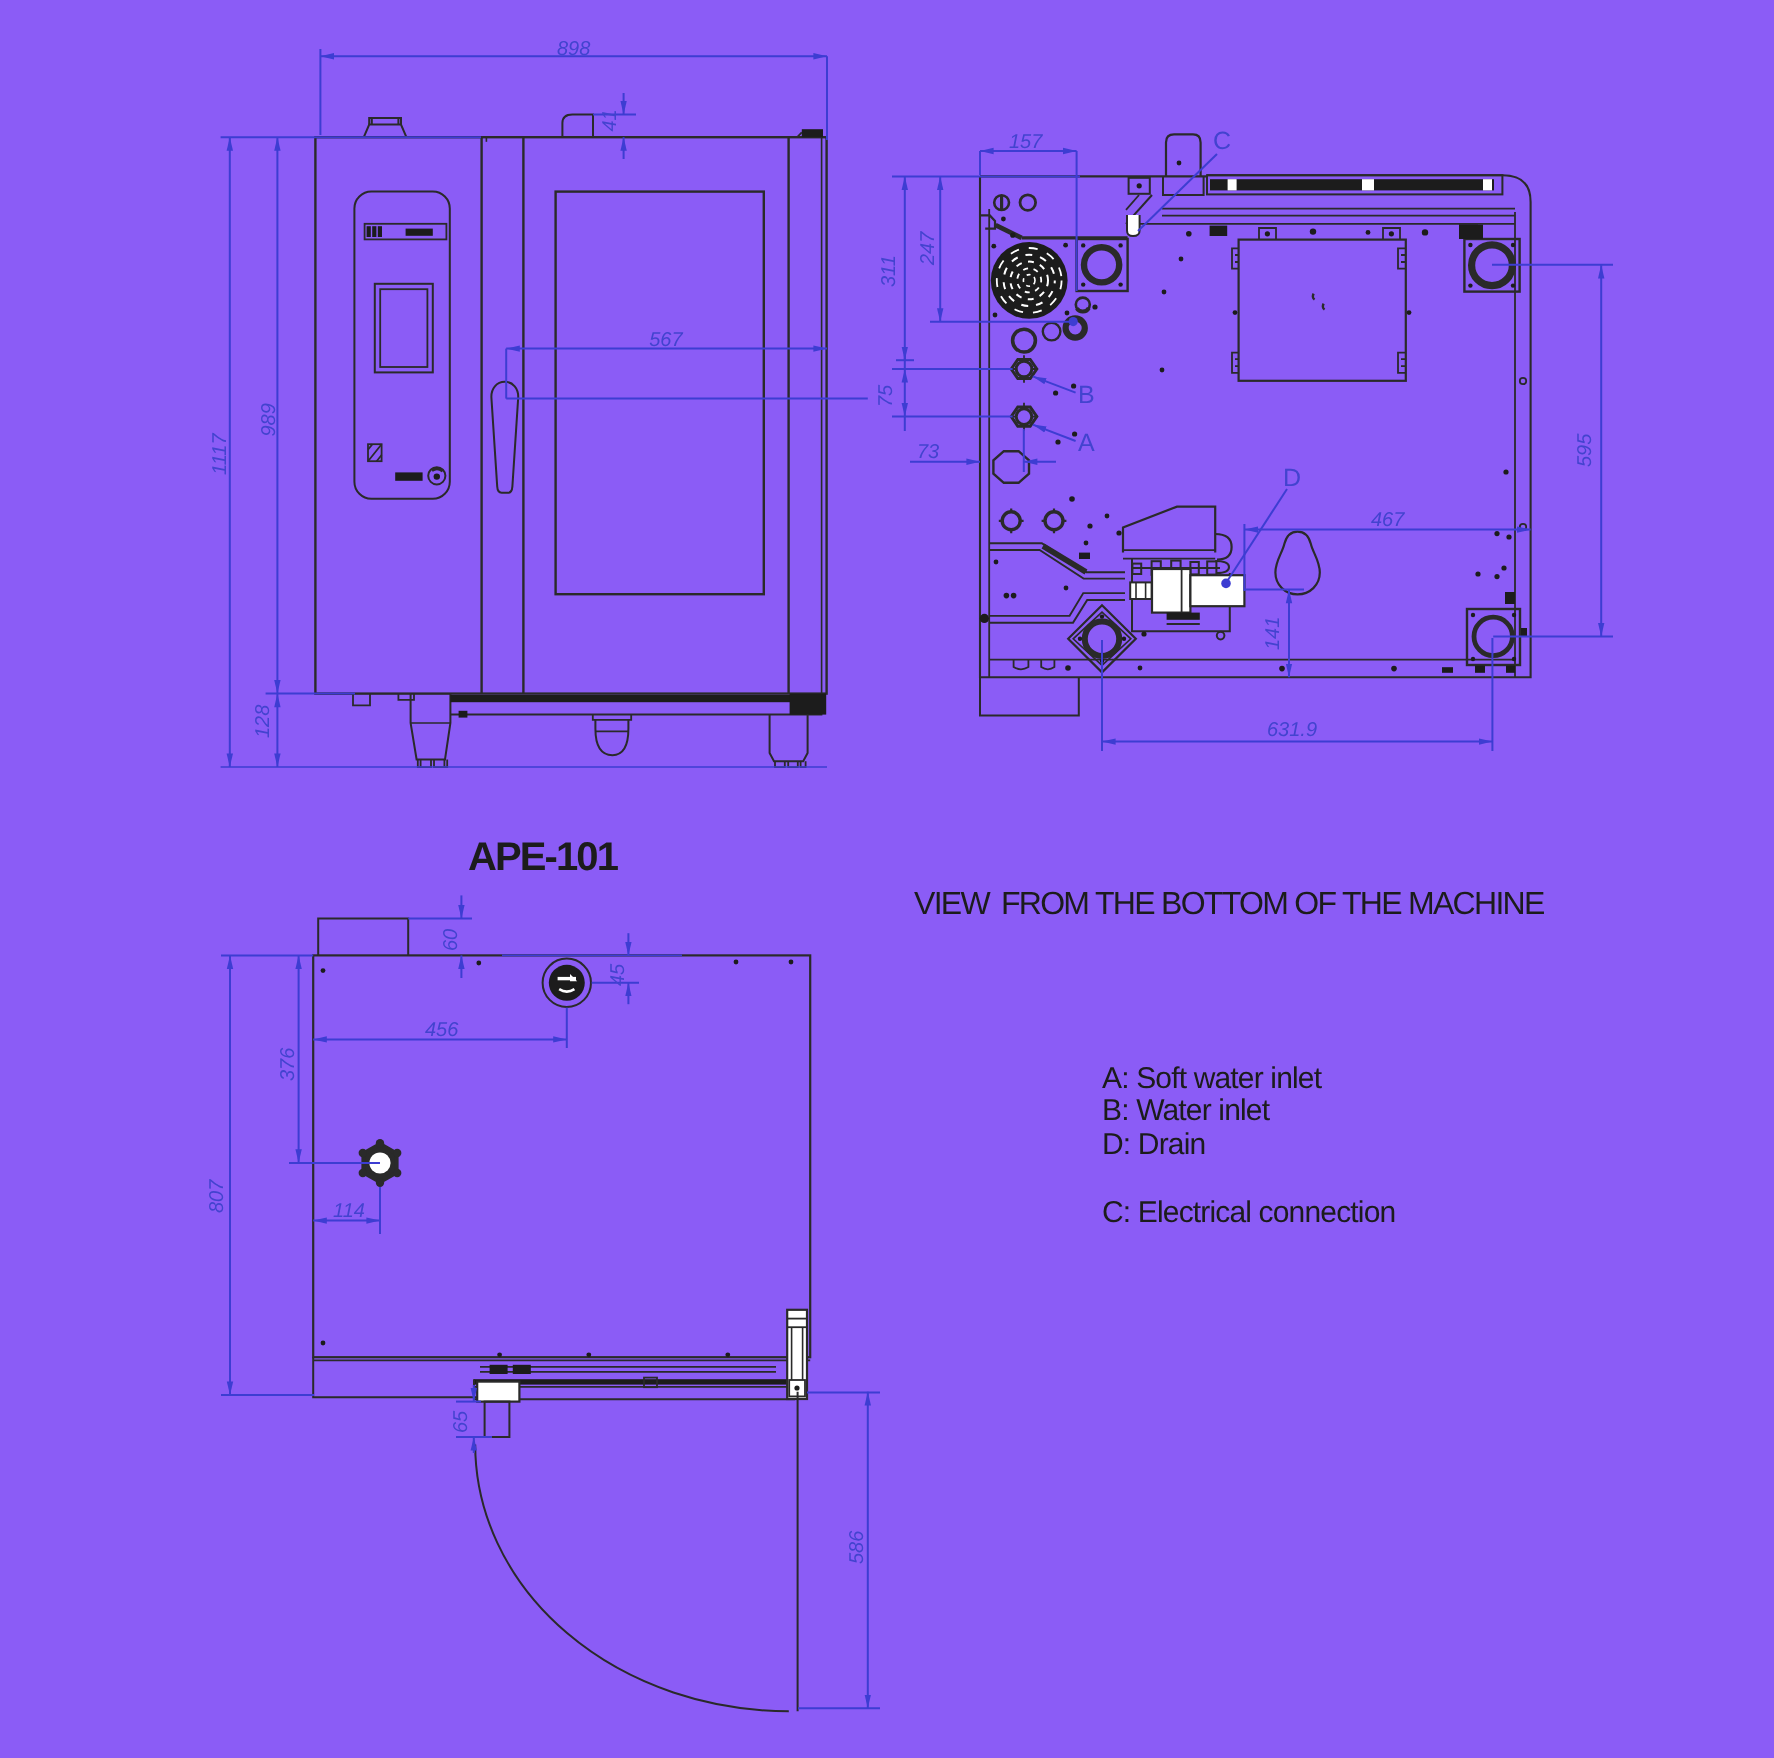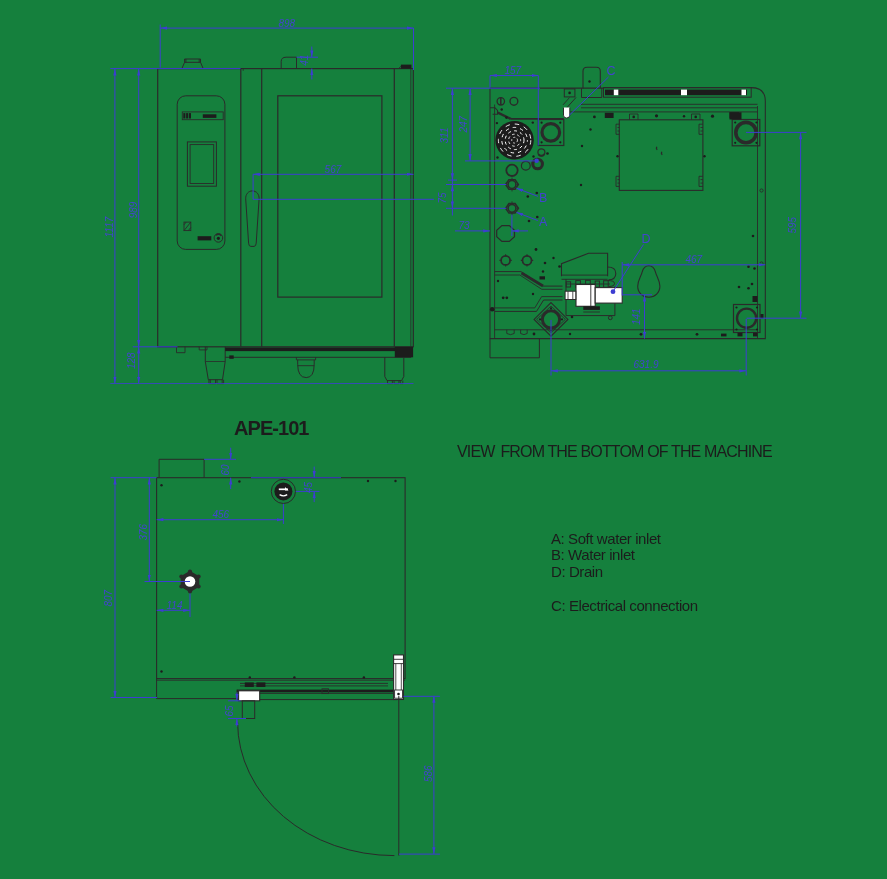--- a/index.html
+++ b/index.html
@@ -1,16 +1,16 @@
 <!DOCTYPE html>
 <html><head>
 <meta charset="utf-8">
 <style>
 html,body{margin:0;padding:0;background:#fff;}
-#page{position:relative;width:887px;height:879px;background:#15803d;font-family:"Liberation Sans",sans-serif;text-align:center;}
+#page{position:relative;width:887px;height:879px;background:#8b5cf6;font-family:"Liberation Sans",sans-serif;text-align:center;}
 svg{position:absolute;left:0;top:0;}
 .t1{font-family:"Liberation Sans",sans-serif;font-weight:bold;font-size:20px;letter-spacing:-0.95px;fill:#1c1c1c;}
 .leg{font-family:"Liberation Sans",sans-serif;font-size:15px;letter-spacing:-0.42px;fill:#1c1c1c;}
 .dim{font-family:"Liberation Sans",sans-serif;font-style:italic;font-size:10px;fill:#4343cf;}
 .lbl{font-family:"Liberation Sans",sans-serif;font-size:12.5px;fill:#4343cf;}
 </style>
 </head>
 <body>
 <div id="page">
 <svg width="887" height="879" viewBox="0 0 887 879">

